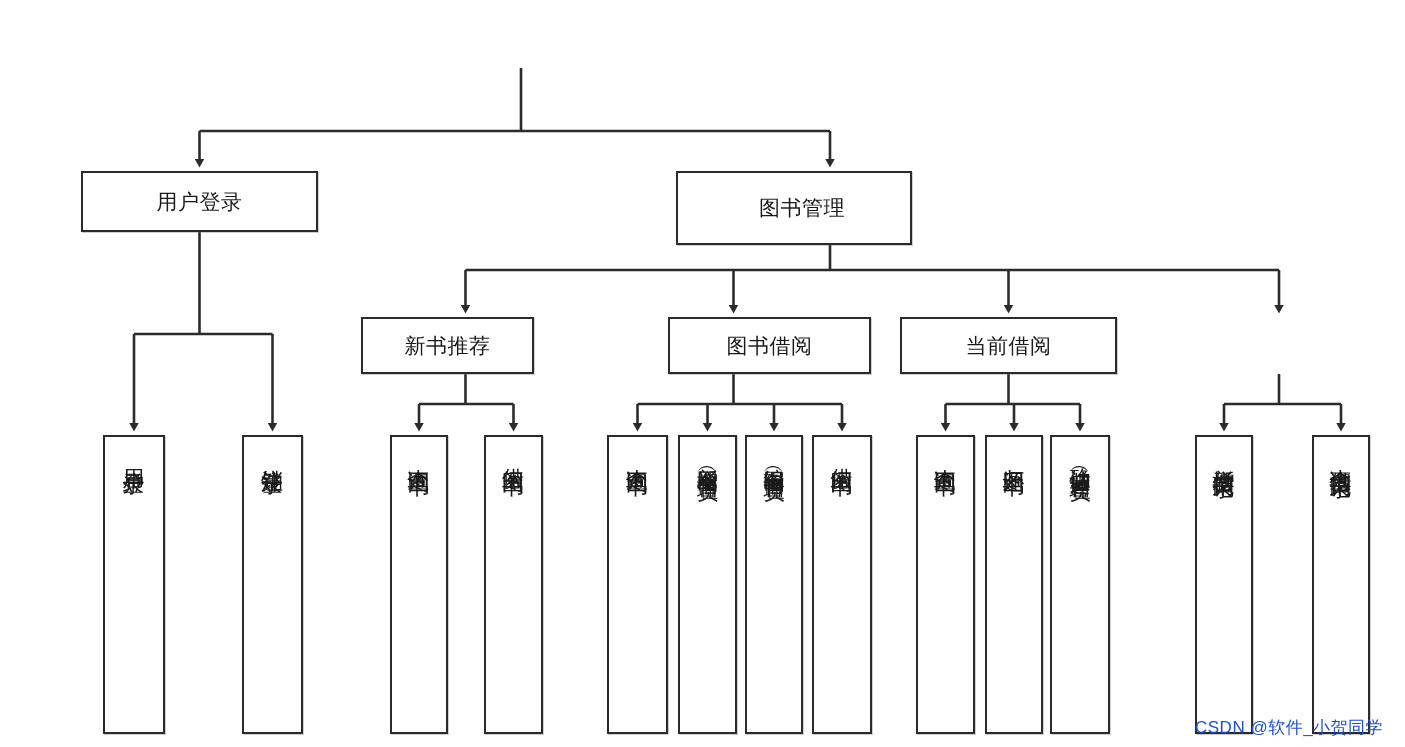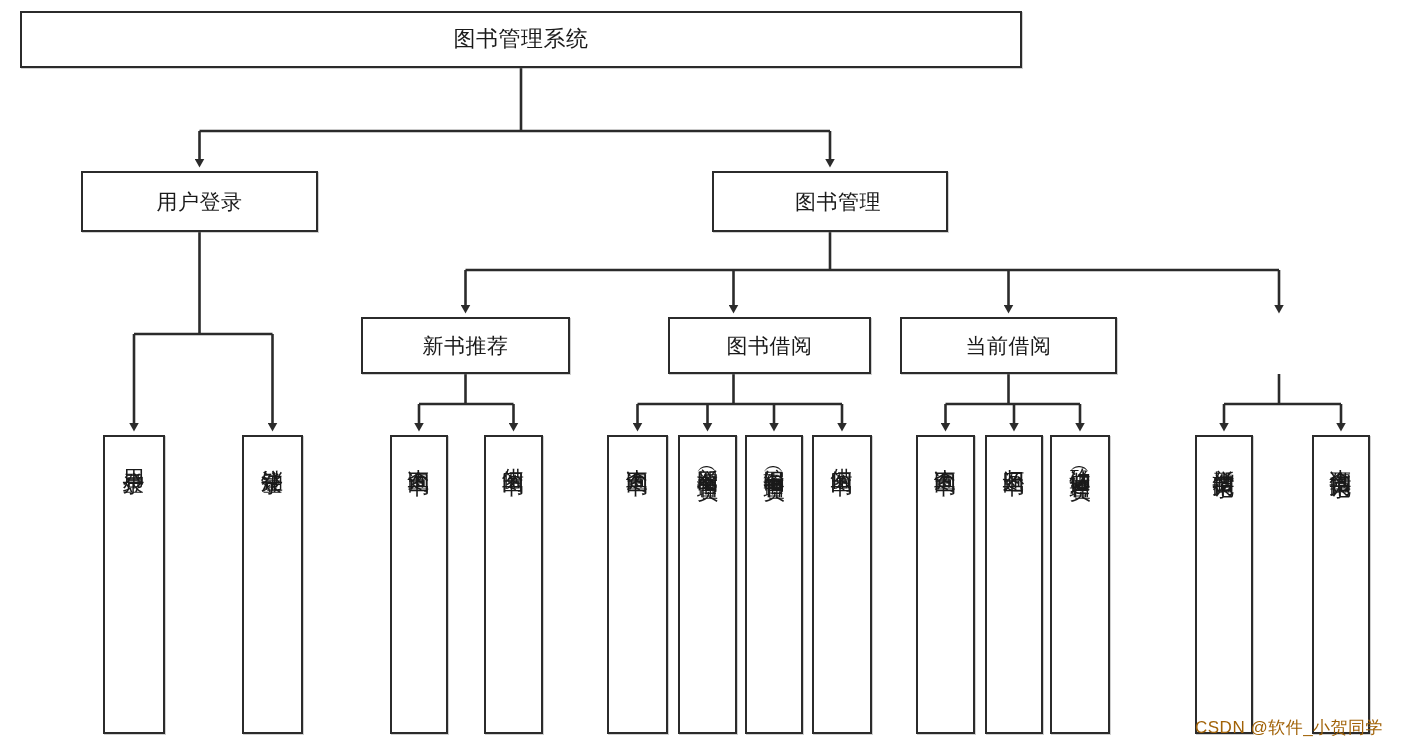--- a/index.html
+++ b/index.html
@@ -62,21 +62,21 @@
     line-height: 1.05;
     letter-spacing: 2px;
     white-space: nowrap;
   }
   .node.v.tall .label {
     font-size: 21px;
   }
   .watermark {
     position: absolute;
     font-size: 17px;
-    color: #a16207;
+    color: #1d4ed8;
     white-space: nowrap;
     letter-spacing: 0.5px;
   }
 </style>
 </head>
 <body>
 
 <div id="canvas">
 
   <svg id="edges" viewBox="0 0 1405 747" xmlns="http://www.w3.org/2000/svg">
@@ -115,33 +115,30 @@
         <path d="M945.5,404 L945.5,424" marker-end="url(#arrowhead)"></path>
         <path d="M1014,404 L1014,424" marker-end="url(#arrowhead)"></path>
         <path d="M1080,404 L1080,424" marker-end="url(#arrowhead)"></path>
         <path d="M1279,374 L1279,404"></path>
         <path d="M1224,404 L1341,404"></path>
         <path d="M1224,404 L1224,424" marker-end="url(#arrowhead)"></path>
         <path d="M1341,404 L1341,424" marker-end="url(#arrowhead)"></path>
       </g>
   </svg>
 
-  <div class="node root h" style="left: 20px; top: 11px; width: 1002px; height: 57px;">
-    <span class="label">图书管理系统</span>
-  </div>
 
   <div class="node h" style="left: 81px; top: 171px; width: 237px; height: 61px;">
     <span class="label">用户登录</span>
   </div>
 
-  <div class="node h" style="left: 712px; top: 171px; width: 236px; height: 61px; padding-left: 16px;">
+  <div class="node h" style="left: 676px; top: 171px; width: 236px; height: 74px; padding-left: 16px;">
     <span class="label">图书管理</span>
   </div>
 
-  <div class="node h" style="left: 361px; top: 317px; width: 209px; height: 57px;">
+  <div class="node h" style="left: 361px; top: 317px; width: 173px; height: 57px;">
     <span class="label">新书推荐</span>
   </div>
 
   <div class="node h" style="left: 668px; top: 317px; width: 203px; height: 57px;">
     <span class="label">图书借阅</span>
   </div>
 
   <div class="node h" style="left: 900px; top: 317px; width: 217px; height: 57px;">
     <span class="label">当前借阅</span>
   </div>

